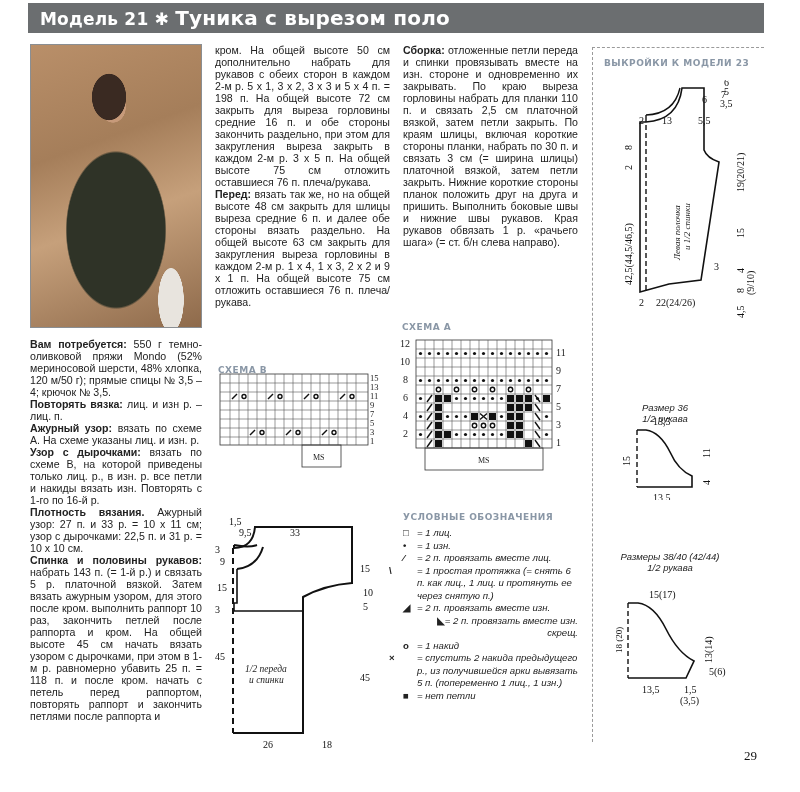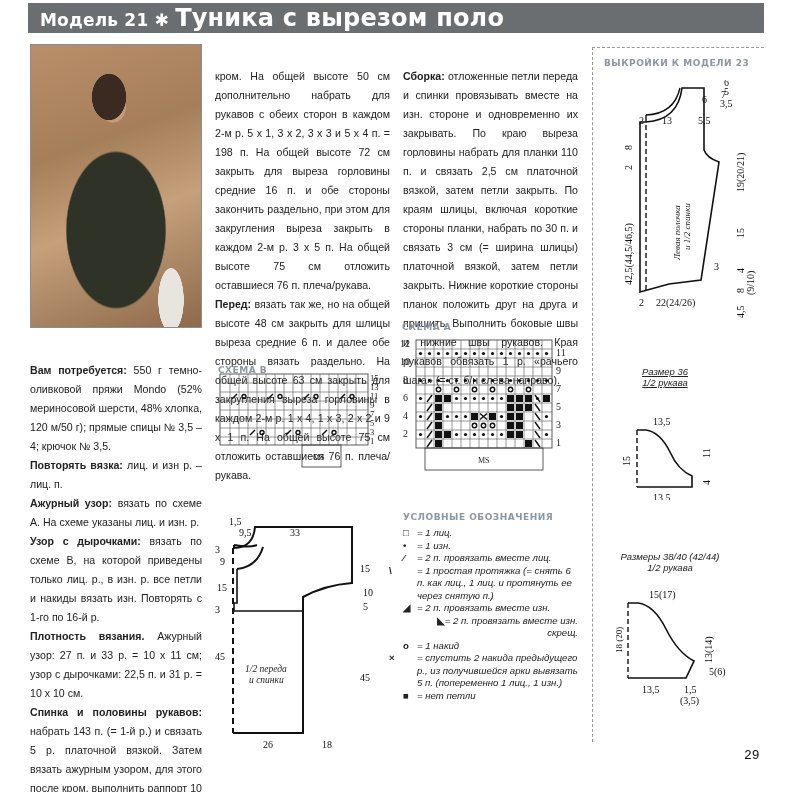--- a/index.html
+++ b/index.html
@@ -2,40 +2,40 @@
 <html><head>
 <meta charset="utf-8">
 <style>
   html, body { margin:0; padding:0; background:#ffffff; }
   body { width:800px; height:792px; position:relative; overflow:hidden;
          font-family:"Liberation Sans", sans-serif; color:#1e1e1e; }
   .abs { position:absolute; }
   .header-bar { left:28px; top:3px; width:736px; height:30px; background:#6b6e70; }
   .header-title { left:40px; top:4px; font-family:"DejaVu Sans", sans-serif; font-weight:bold;
                   font-size:17px; color:#ffffff; letter-spacing:0.2px; white-space:nowrap; line-height:28px; }
-  .header-title .big { font-size:24px; }
+  .header-title .big { font-size:20px; }
   .photo { left:30px; top:44px; width:170px; height:282px; border:1px solid #8a8e92;
            background:
              radial-gradient(ellipse 28px 38px at 78px 52px, #3a2a22 60%, transparent 62%),
              radial-gradient(ellipse 18px 22px at 82px 62px, #c79a7a 70%, transparent 72%),
              linear-gradient(180deg, transparent 0 85px, transparent 85px),
              radial-gradient(ellipse 70px 110px at 85px 185px, #2f3327 70%, transparent 72%),
              radial-gradient(ellipse 18px 45px at 140px 255px, #e8e4de 70%, transparent 72%),
              linear-gradient(160deg, #b98f69 0%, #a57e5a 35%, #c6a07b 60%, #8e6a4b 100%); }
-  .col-text { font-family:"Liberation Sans", sans-serif; font-size:10.6px; line-height:19px;
-              color:#222; text-align:justify;margin-top:23px; }
+  .col-text { font-family:"Liberation Sans", sans-serif; font-size:10.6px; line-height:12px;
+              color:#222; text-align:justify; }
   .col-text b { font-weight:bold; }
   .section-title { font-family:"DejaVu Sans", sans-serif; font-weight:bold; font-size:9px;
                    color:#8a97a6; letter-spacing:0.5px; }
   .dash-v { border-left:1px dashed #9a9a9a; }
   .dash-h { border-top:1px dashed #9a9a9a; }
   .ital { font-family:"Liberation Sans", sans-serif; font-style:italic; font-size:9.5px; color:#222; text-align:center; }
   .legend-row { font-family:"Liberation Sans", sans-serif; font-style:italic; font-size:9.6px; line-height:12.5px; color:#222; }
   .legend-row .sym { display:inline-block; width:14px; font-style:normal; font-weight:bold; }
-  .pagenum { left:744px; top:748px; font-family:Liberation Mono, monospace; font-size:13px; color:#111; }
+  .pagenum { left:744px; top:748px; font-family:Liberation Serif, serif; font-size:13px; color:#111; }
   svg text { font-family:"Liberation Serif", serif; }
 </style>
 </head>
 <body>
 
 <div class="abs header-bar"></div>
 <div class="abs header-title">
   <span>Модель 21</span>
   <span>✱</span>
   <span class="big">Туника с вырезом поло</span>
@@ -351,21 +351,21 @@
     <text transform="translate(150,193) rotate(-90)">4</text>
     <text x="120" y="190">3</text>
     <text transform="translate(150,213) rotate(-90)">8</text>
     <text transform="translate(160,215) rotate(-90)">(9/10)</text>
     <text transform="translate(150,238) rotate(-90)">4,5</text>
   </g>
   <text transform="translate(86,180) rotate(-90)" font-size="9" font-style="italic" font-family="Liberation Sans, sans-serif" fill="#222">Левая полочка</text>
   <text transform="translate(96,170) rotate(-90)" font-size="9" font-style="italic" font-family="Liberation Sans, sans-serif" fill="#222">и 1/2 спинки</text>
 </svg>
 
-<div class="abs ital" style="left:620px; top:366px; width:90px;text-decoration:underline;">
+<div class="abs ital" style="left:620px; top:402px; width:90px;">
   <div>Размер 36</div>
   <div>1/2 рукава</div>
 </div>
 <svg class="abs" style="left:620px; top:410px;" width="100" height="90">
   <path d="M17,20 L26,20 Q40,22 50,42 Q58,60 72,66 L72,77 L17,77" fill="none" stroke="#111" stroke-width="1.6"></path>
   <line x1="17" y1="20" x2="17" y2="77" stroke="#111" stroke-width="1.4" stroke-dasharray="5,3"></line>
   <g font-size="10" fill="#111">
     <text x="33" y="15">13,5</text>
     <text x="33" y="91">13,5</text>
     <text transform="translate(10,56) rotate(-90)">15</text>

